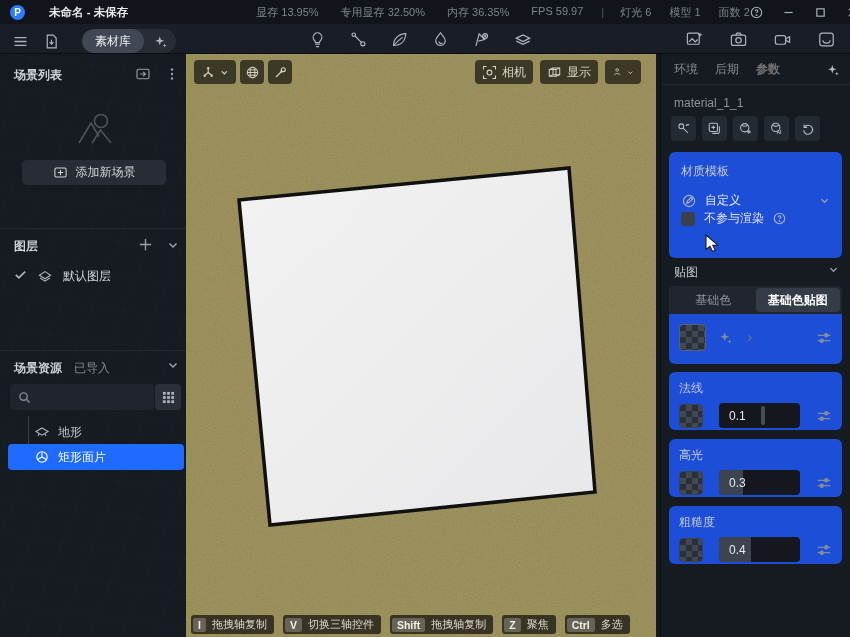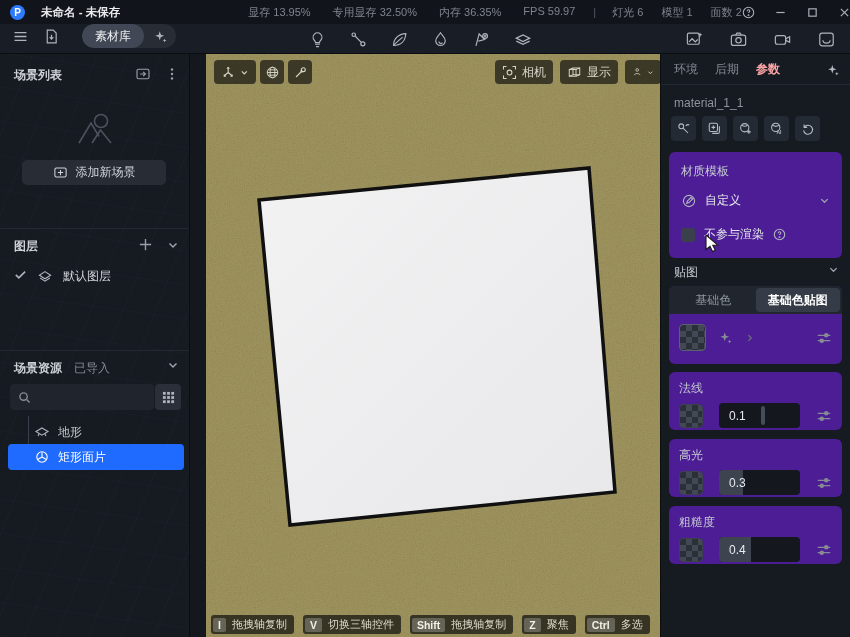--- a/index.html
+++ b/index.html
@@ -2,28 +2,28 @@
 <html><head>
 <meta charset="utf-8">
 <style>
 *{margin:0;padding:0;box-sizing:border-box}
 html,body{width:850px;height:637px;overflow:hidden}
 body{position:relative;background:#14171d;font-family:"Liberation Sans","DejaVu Sans",sans-serif;color:#c8ccd2;-webkit-font-smoothing:antialiased}
 svg{display:block}
 
 .titlebar{position:absolute;top:0;left:0;right:0;height:24px;background:#11141a;display:flex;align-items:center;padding:0 10px;font-size:11px}
 .logo{width:15px;height:15px;border-radius:50%;background:#2e7bff;color:#fff;font-size:10px;font-weight:bold;display:flex;align-items:center;justify-content:center;flex:0 0 auto}
-.tb-title{color:#e9ebef;font-weight:bold;font-size:11.5px;margin-left:16px;white-space:nowrap}
+.tb-title{color:#e9ebef;font-weight:bold;font-size:11.5px;margin-left:24px;white-space:nowrap}
 .tb-stats{display:flex;gap:22px;color:#7e848d;margin-left:128px;white-space:nowrap}
 .tb-sep{color:#555b64;margin-left:18px}
 .tb-counts{display:flex;gap:18px;color:#7e848d;margin-left:16px;white-space:nowrap}
 .tb-controls{margin-left:auto;display:flex;gap:18px;align-items:center;color:#aab0b8}
 .tb-controls .wbtn{width:14px;height:14px;display:flex;align-items:center;justify-content:center;cursor:default}
 
-.toolbar{position:absolute;top:24px;left:0;right:0;height:30px;background:#191d25;border-bottom:1px solid #0b0d11;display:flex;align-items:flex-start}
+.toolbar{position:absolute;top:24px;left:0;right:0;height:30px;background:#191d25;border-bottom:1px solid #0b0d11;display:flex;align-items:flex-end}
 .tb-left{display:flex;align-items:center;gap:14px;padding-left:12px}
 .icbtn{color:#aeb4bd;display:flex;align-items:center;justify-content:center}
 .pill{display:flex;align-items:center;background:#272c35;border-radius:13px;height:24px;margin-left:8px;overflow:hidden}
 .pill-label{background:#414754;color:#eef0f3;font-size:12px;padding:0 13px;height:24px;display:flex;align-items:center;border-radius:13px}
 .pill-ai{width:32px;height:24px;display:flex;align-items:center;justify-content:center;color:#aeb4bd}
 .tb-center{position:absolute;left:308px;top:0;height:30px;display:flex;gap:22px;align-items:center}
 .tb-right{position:absolute;right:14px;top:0;height:30px;display:flex;gap:25px;align-items:center}
 
 .sidebar{position:absolute;left:0;top:54px;width:190px;height:583px;background:#161a21;border-right:1px solid #0b0d11;
 background-image:repeating-linear-gradient(112deg,rgba(50,58,72,.12) 0 1px,transparent 1px 30px),repeating-linear-gradient(8deg,rgba(50,58,72,.10) 0 1px,transparent 1px 34px)}
@@ -34,43 +34,43 @@
 .add-btn{position:absolute;left:22px;top:106px;width:144px;height:25px;background:#272c35;border-radius:5px;display:flex;align-items:center;justify-content:center;gap:8px;color:#d3d6db;font-size:12px;cursor:default}
 .layer-row{position:absolute;left:14px;top:214px;height:22px;display:flex;gap:10px;color:#d3d6db;font-size:12px}
 .res-status{font-weight:normal;color:#868c95;margin-left:12px}
 .search{position:absolute;left:10px;top:330px;width:144px;height:26px;background:#1f242d;border-radius:4px;display:flex;align-items:center;padding:0 8px;gap:6px;color:#868c95}
 .search input{background:transparent;border:none;outline:none;color:#d3d6db;font-size:12px;width:100px}
 .gridbtn{position:absolute;right:8px;top:330px;width:26px;height:26px;background:#2a2f39;border-radius:4px;display:flex;align-items:center;justify-content:center;color:#aeb4bd}
 .treeline{position:absolute;left:28px;top:362px;width:1px;height:46px;background:#39404b}
 .tree-row{position:absolute;left:8px;height:24px;display:flex;align-items:center;gap:8px;font-size:12px;color:#c6cad0;padding-left:26px;width:176px}
 .tree-row.sel{background:#1f6bff;border-radius:4px;color:#fff;height:26px}
 
-.viewport{position:absolute;left:206px;top:54px;width:470px;height:583px;overflow:hidden;background:#000000}
+.viewport{position:absolute;left:186px;top:54px;width:470px;height:583px;overflow:hidden;background:#000000}
 .vp-svg{position:absolute;left:0;top:0}
 .vp-tb-left{position:absolute;left:8px;top:6px;display:flex;gap:4px}
 .vp-tb-right{position:absolute;right:15px;top:6px;display:flex;gap:7px}
 .vbtn{background:rgba(33,32,24,.78);border-radius:4px;color:#d8d6ca;display:flex;align-items:center;justify-content:center;font-size:12px;gap:5px;height:24px;padding:0 7px}
 .vp-hints{position:absolute;left:5px;bottom:3px;display:flex;gap:9px}
 .hint{display:flex;align-items:center;background:rgba(30,29,21,.8);border-radius:3px;padding:2px 7px 2px 2px;gap:6px;font-size:11px;color:#dedbcd;white-space:nowrap}
 .hint .key{background:rgba(255,255,255,.24);border-radius:2px;padding:1px 5px;font-weight:bold;font-size:10.5px;color:#f2f0e6}
 
 .panel{position:absolute;left:660px;top:54px;width:190px;height:583px;background:#161a21;border-left:1px solid #0b0d11}
 .ptabs{position:absolute;top:7px;left:13px;display:flex;gap:17px;font-size:12px;color:#868c95;align-items:center}
-.ptab.active{color:#fca5a5;font-weight:bold}
+.ptab.active{color:#737373;font-weight:bold}
 .ptabs-spark{position:absolute;top:9px;right:10px;color:#b6bcc5}
 .pdiv{position:absolute;left:0;right:0;top:30px;height:1px;background:#232831}
 .mat-name{position:absolute;top:42px;left:13px;font-size:12px;color:#8d939c}
 .ibtn-row{position:absolute;top:62px;left:10px;display:flex;gap:6px}
 .ibtn{width:25px;height:25px;background:#242a33;border-radius:4px;display:flex;align-items:center;justify-content:center;color:#b6bcc5}
-.card{position:absolute;left:8px;right:8px;background:#4c1d95;border-radius:6px}
+.card{position:absolute;left:8px;right:8px;background:#1d4ed8;border-radius:6px}
 .card1{top:98px;height:106px;padding:11px 12px}
 .clabel{font-size:12px;color:#c4c9d0}
 .droprow{margin-top:12px;display:flex;align-items:center;gap:8px;color:#e5e8eb;font-size:12px}
 .droprow .chev{margin-left:auto;color:#9aa0a9}
-.checkrow{margin-top:17px;display:flex;align-items:center;gap:9px;font-size:12px;color:#e0e3e7}
+.checkrow{margin-top:1px;display:flex;align-items:center;gap:9px;font-size:12px;color:#e0e3e7}
 .checkbox{width:14px;height:14px;background:#3a414c;border-radius:3px}
 .maps-head{position:absolute;top:210px;left:13px;right:11px;display:flex;justify-content:space-between;font-size:12px;color:#c4c9d0}
 .card2{top:232px;height:78px}
 .mtabs{display:flex;height:28px;background:#20252e;border-radius:6px 6px 0 0;padding:2px}
 .mtab{flex:1;display:flex;align-items:center;justify-content:center;font-size:12px;color:#9097a0}
 .mtab.active{background:#353c47;color:#fff;border-radius:4px;font-weight:bold}
 .thumbrow{display:flex;align-items:center;gap:12px;padding:10px 10px 0 10px}
 .checker{width:24px;height:24px;border-radius:4px;background:repeating-conic-gradient(#424854 0% 25%,#2a2f38 0% 50%) 0 0/12px 12px;border:1px solid #3c424c;flex:0 0 auto}
 .checker.big{width:27px;height:27px;border-color:#59616e}
 .thumbrow .spacer{flex:1}

